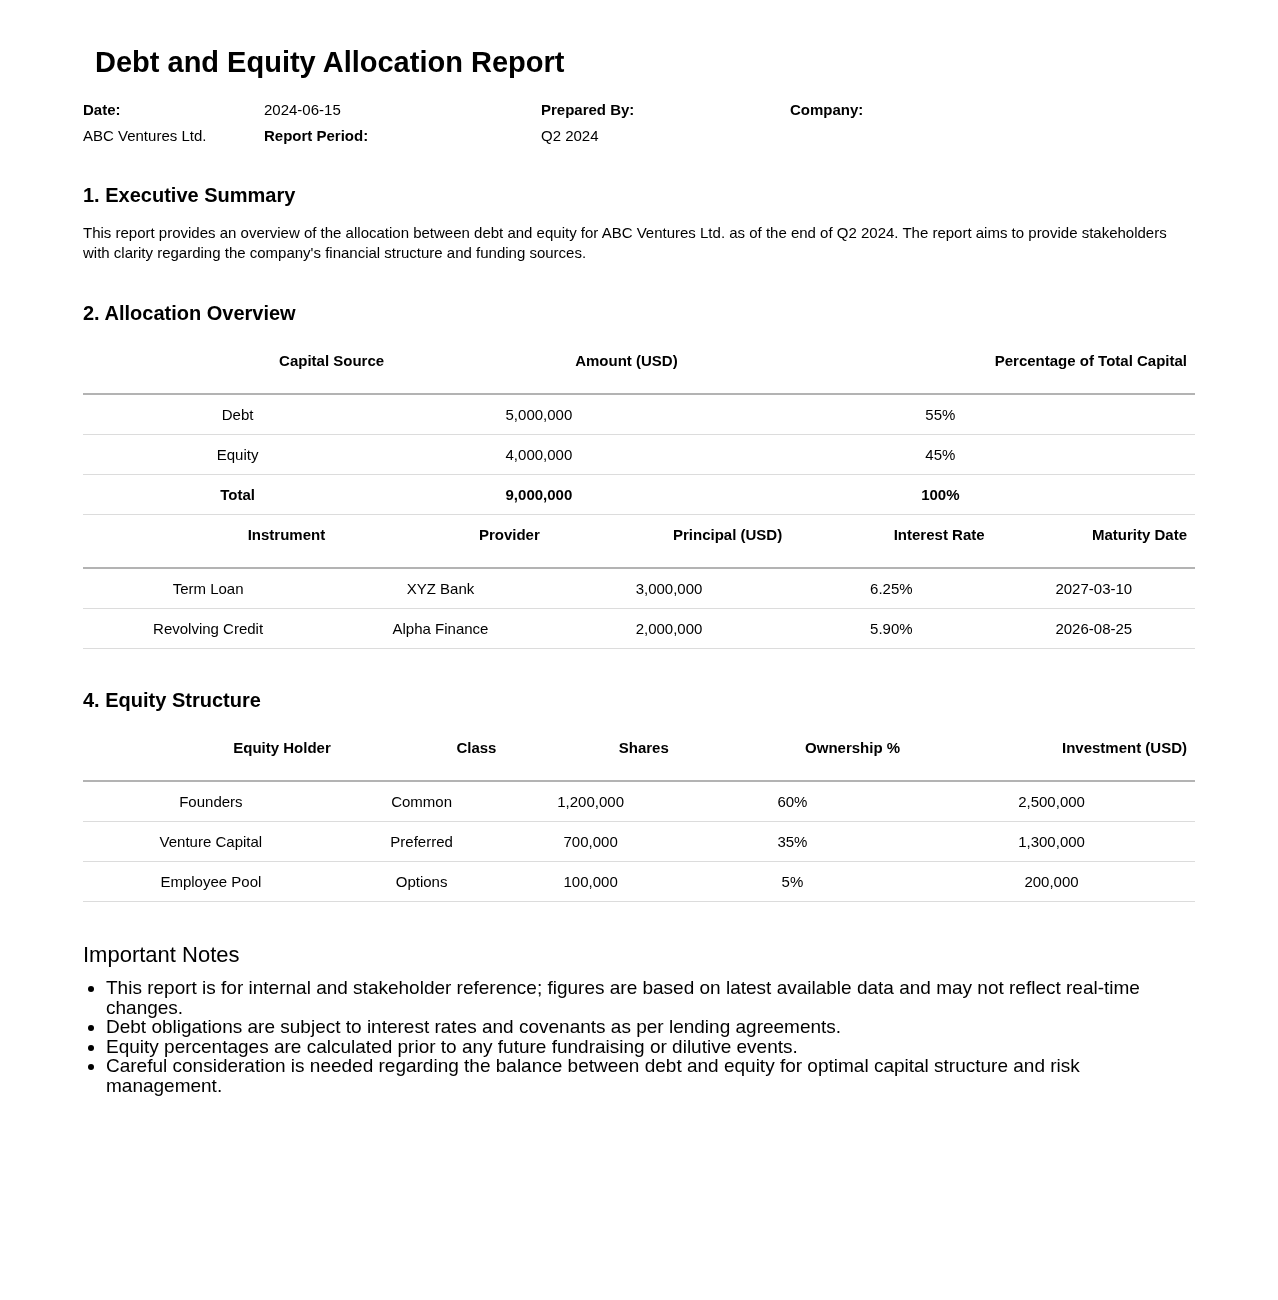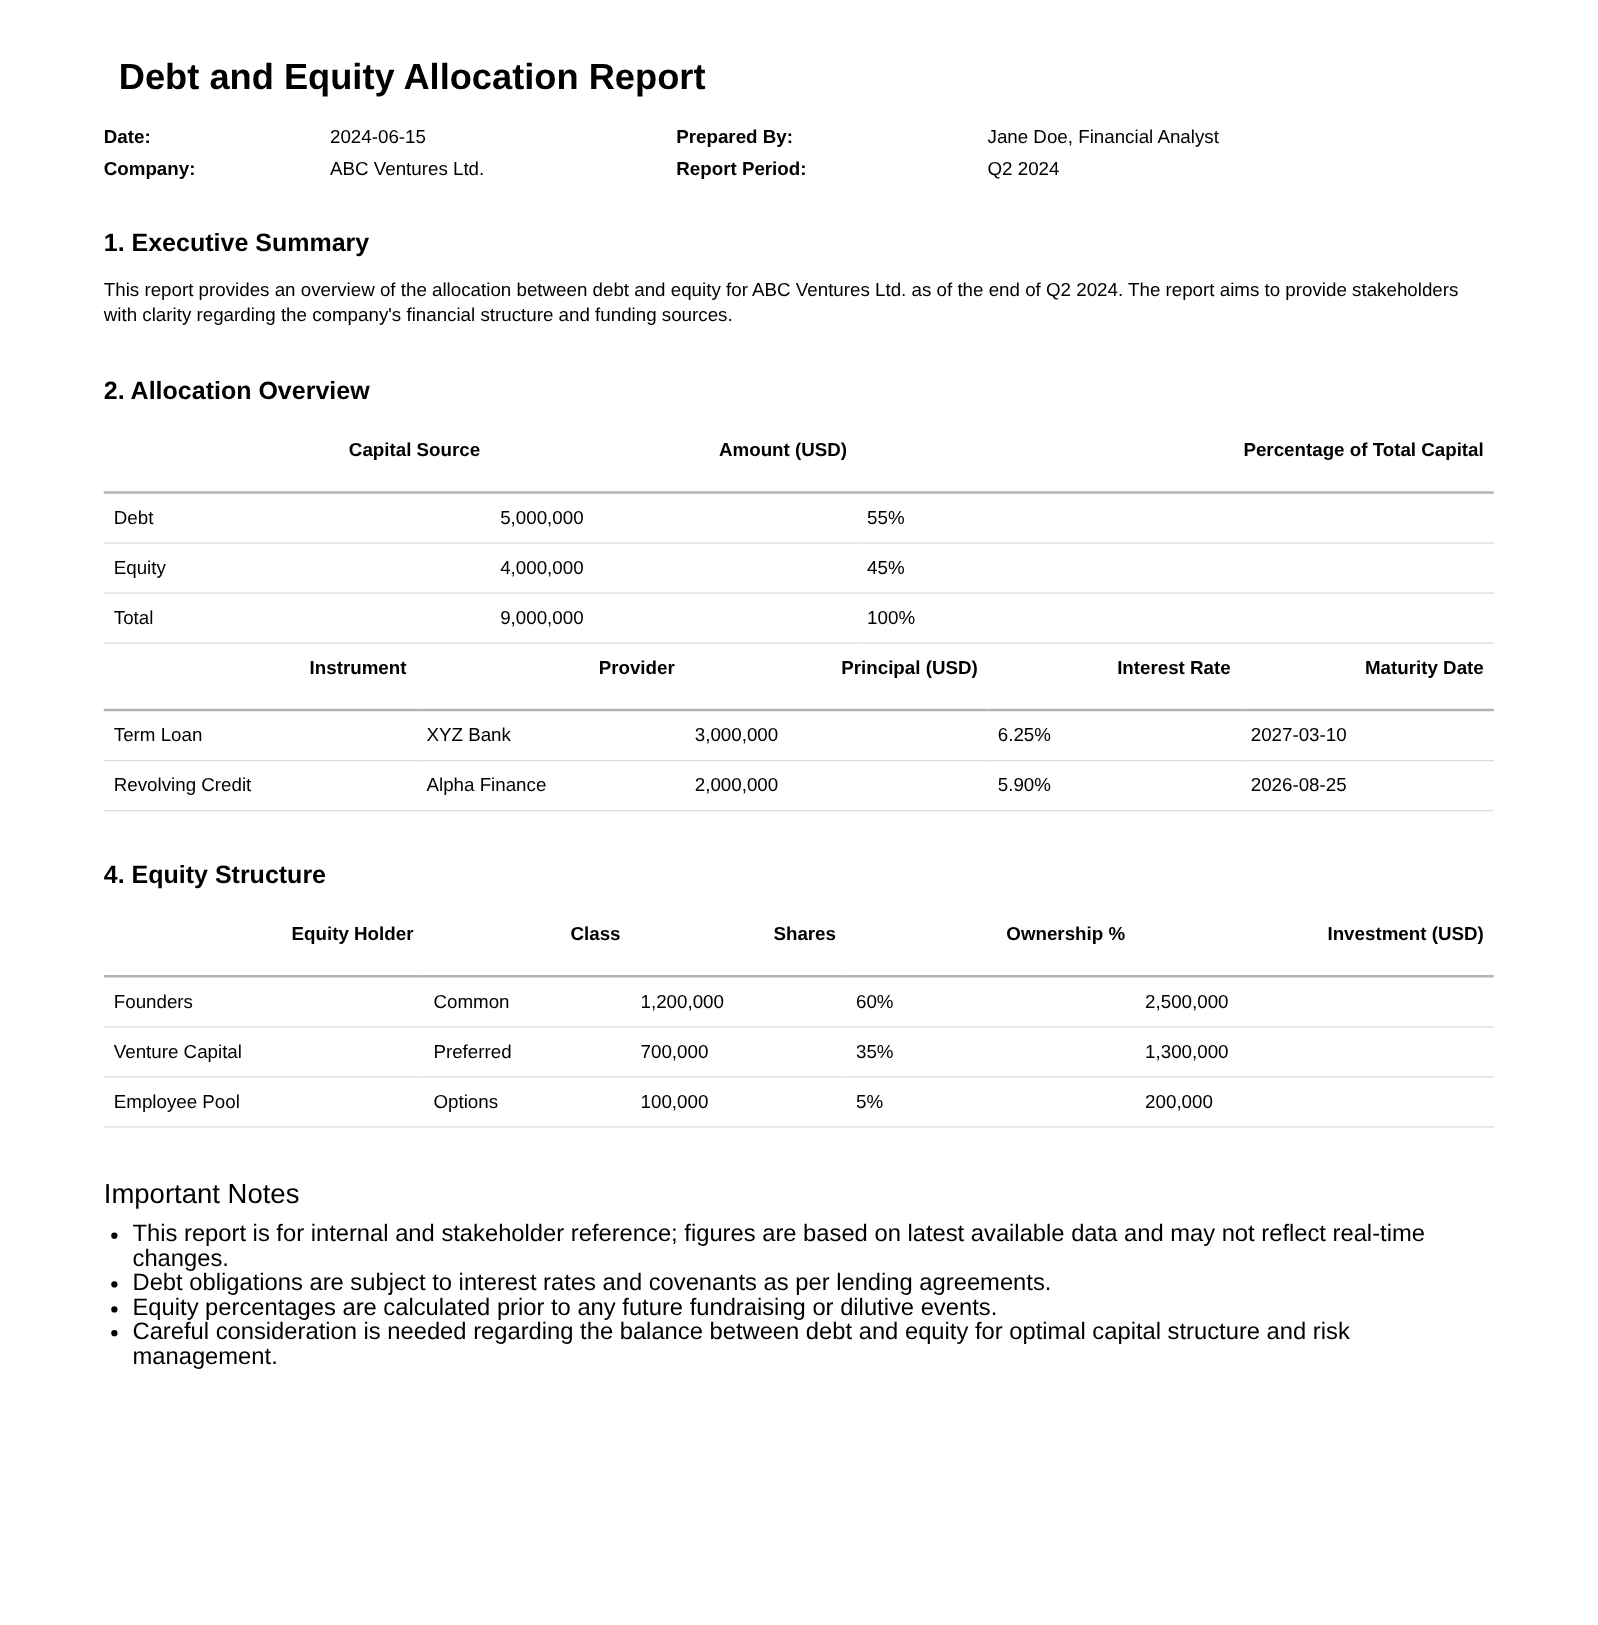--- a/index.html
+++ b/index.html
@@ -51,25 +51,25 @@
     font-size: 15px;
     table-layout: fixed;
   }
   table.report-table th {
     text-align: right;
     font-weight: bold;
     padding: 11px 8px 24px 8px;
     border-bottom: 2px solid #b3b3b3;
   }
   table.report-table td {
-    text-align: left;
+    text-align: center;
     padding: 11px 8px;
     border-bottom: 1px solid #dcdcdc;
   }
-  table.report-table tr.total-row td { font-weight: normal; }
+  table.report-table tr.total-row td { font-weight: bold; }
   h3.notes-heading {
     font-size: 22px;
     font-weight: normal;
     margin: 40px 0 10px 0;
   }
   ul.notes-list {
     margin: 0;
     padding-left: 23px;
     font-size: 19px;
   }
@@ -82,21 +82,20 @@
 <body>
 
 <div class="page">
 
   <h1 class="title">Debt and Equity Allocation Report</h1>
 
   <div class="meta-grid">
     <span class="label">Date:</span>
     <span>2024-06-15</span>
     <span class="label">Prepared By:</span>
-    <span>Jane Doe, Financial Analyst</span>
     <span class="label">Company:</span>
     <span>ABC Ventures Ltd.</span>
     <span class="label">Report Period:</span>
     <span>Q2 2024</span>
   </div>
 
   <section>
     <h2 class="section-heading">1. Executive Summary</h2>
     <p class="summary">This report provides an overview of the allocation between debt and equity for ABC Ventures Ltd. as of the end of Q2 2024. The report aims to provide stakeholders with clarity regarding the company's financial structure and funding sources.</p>
   </section>

